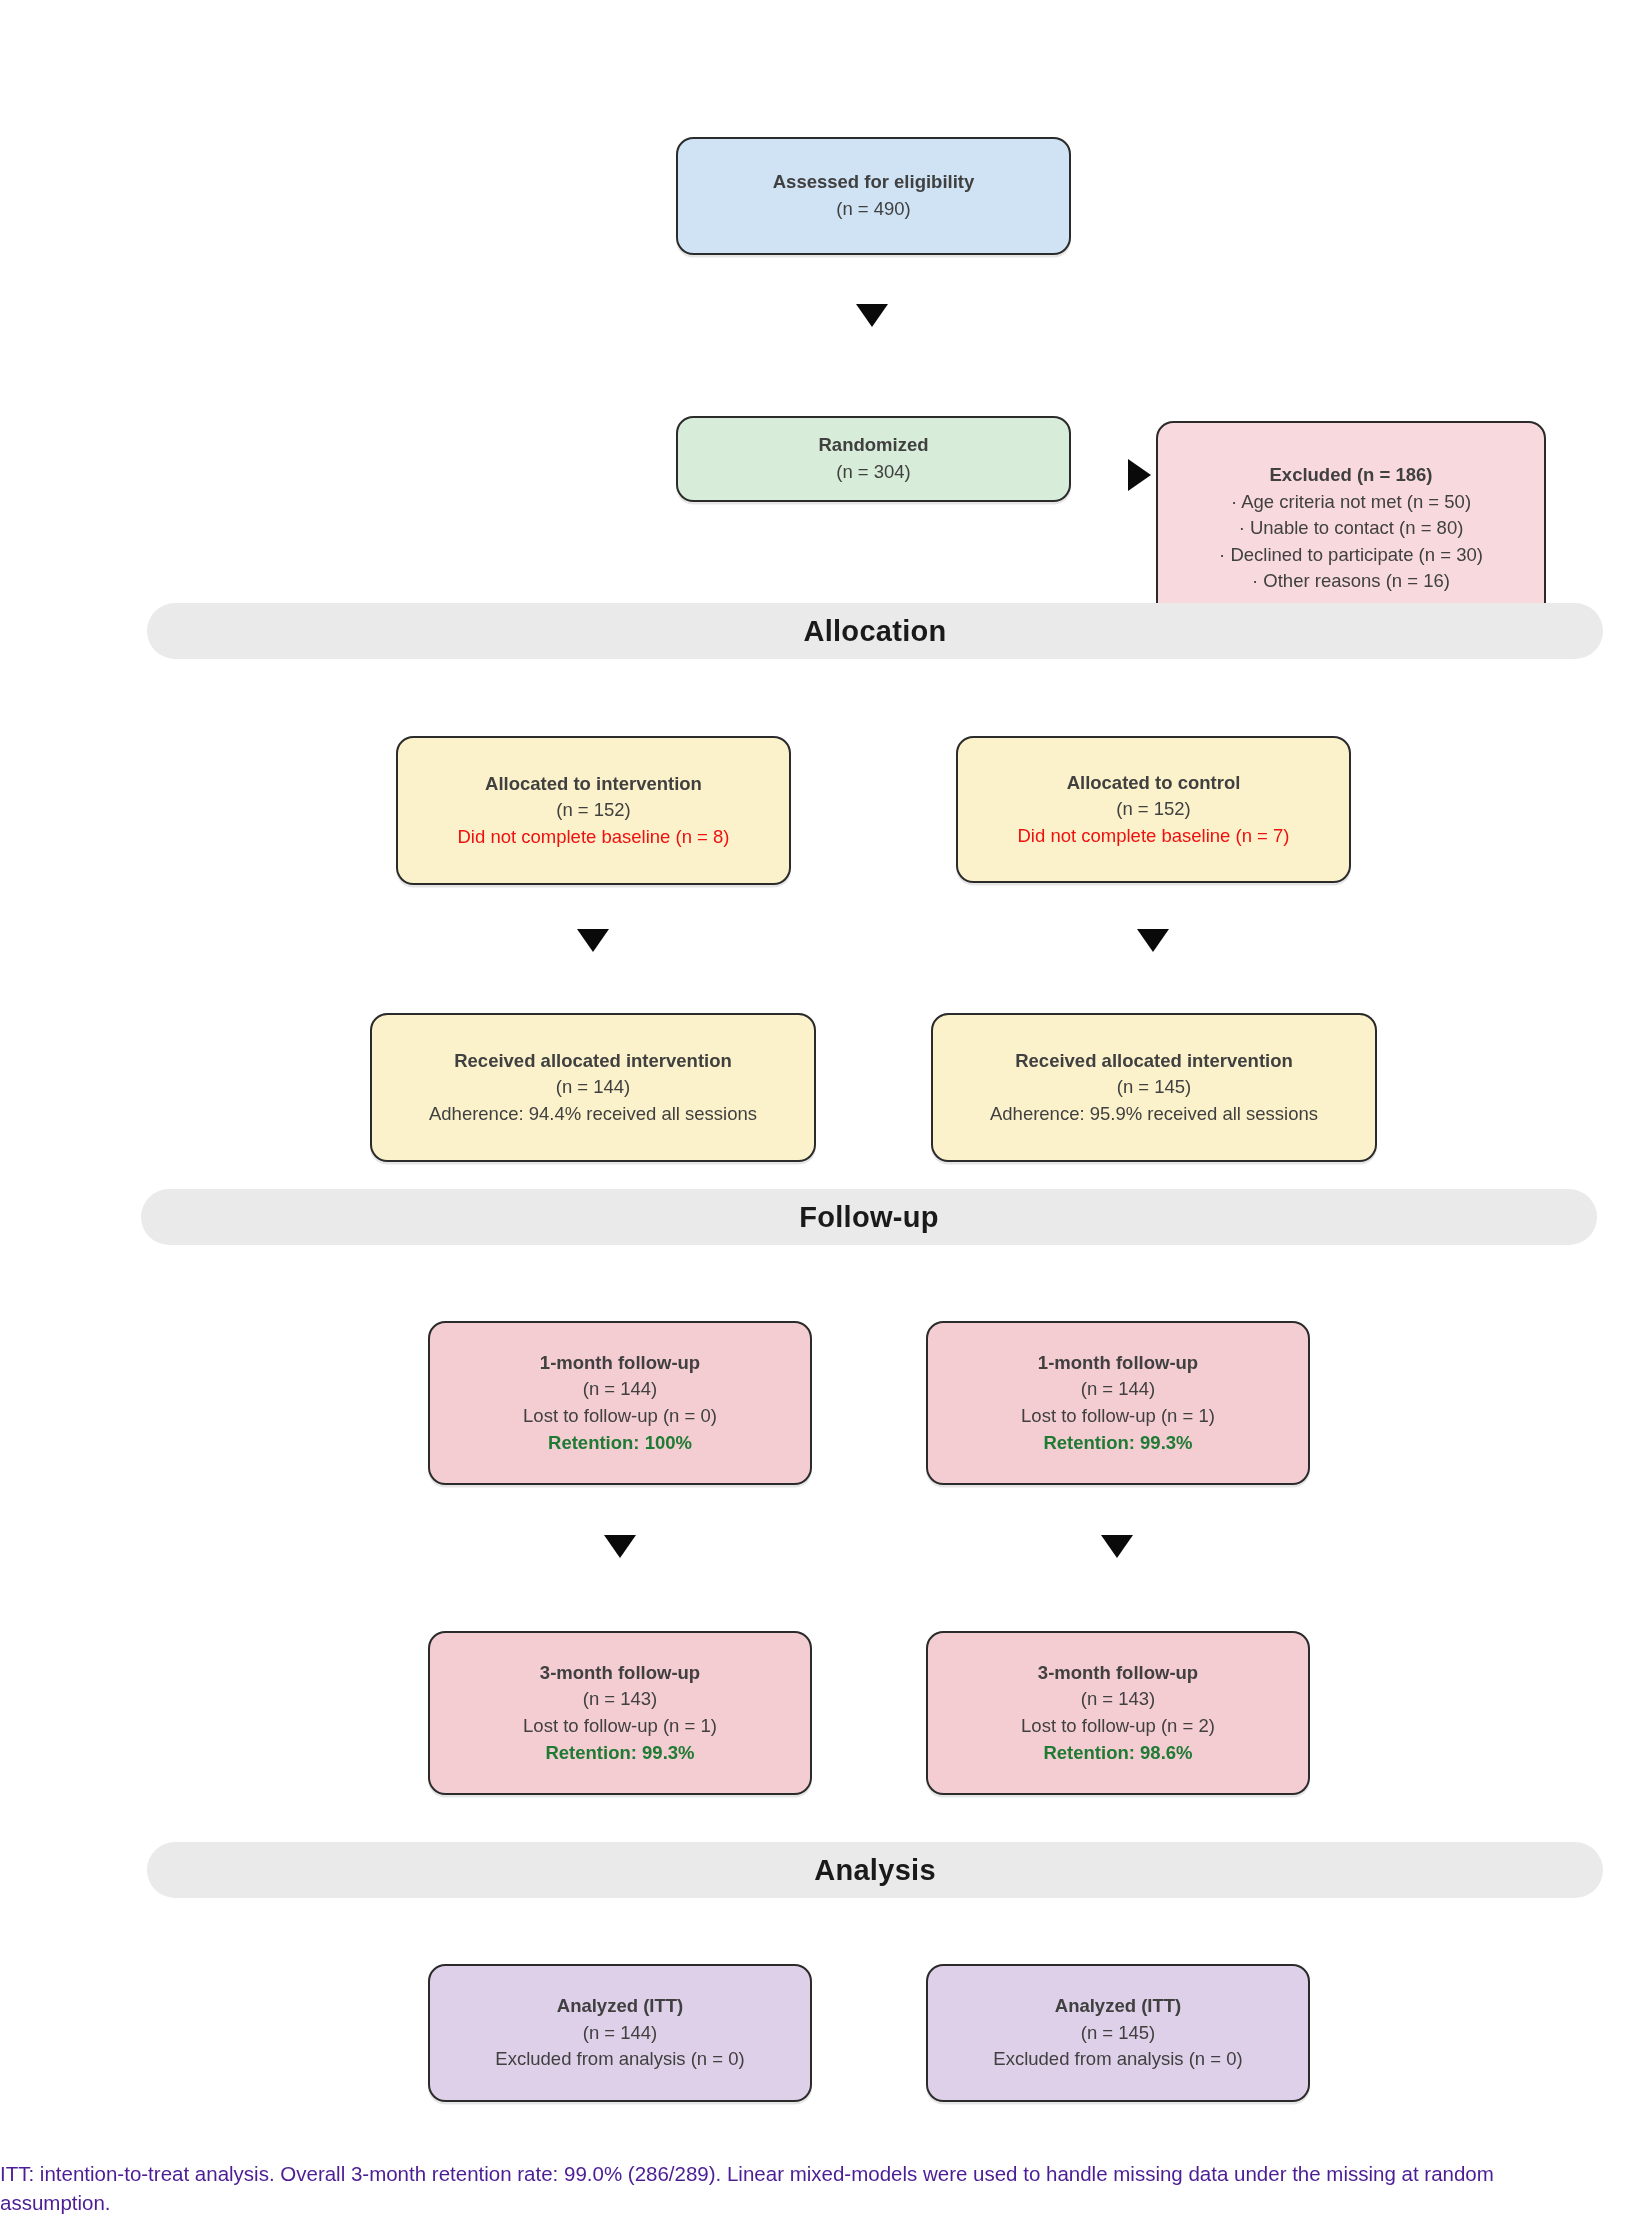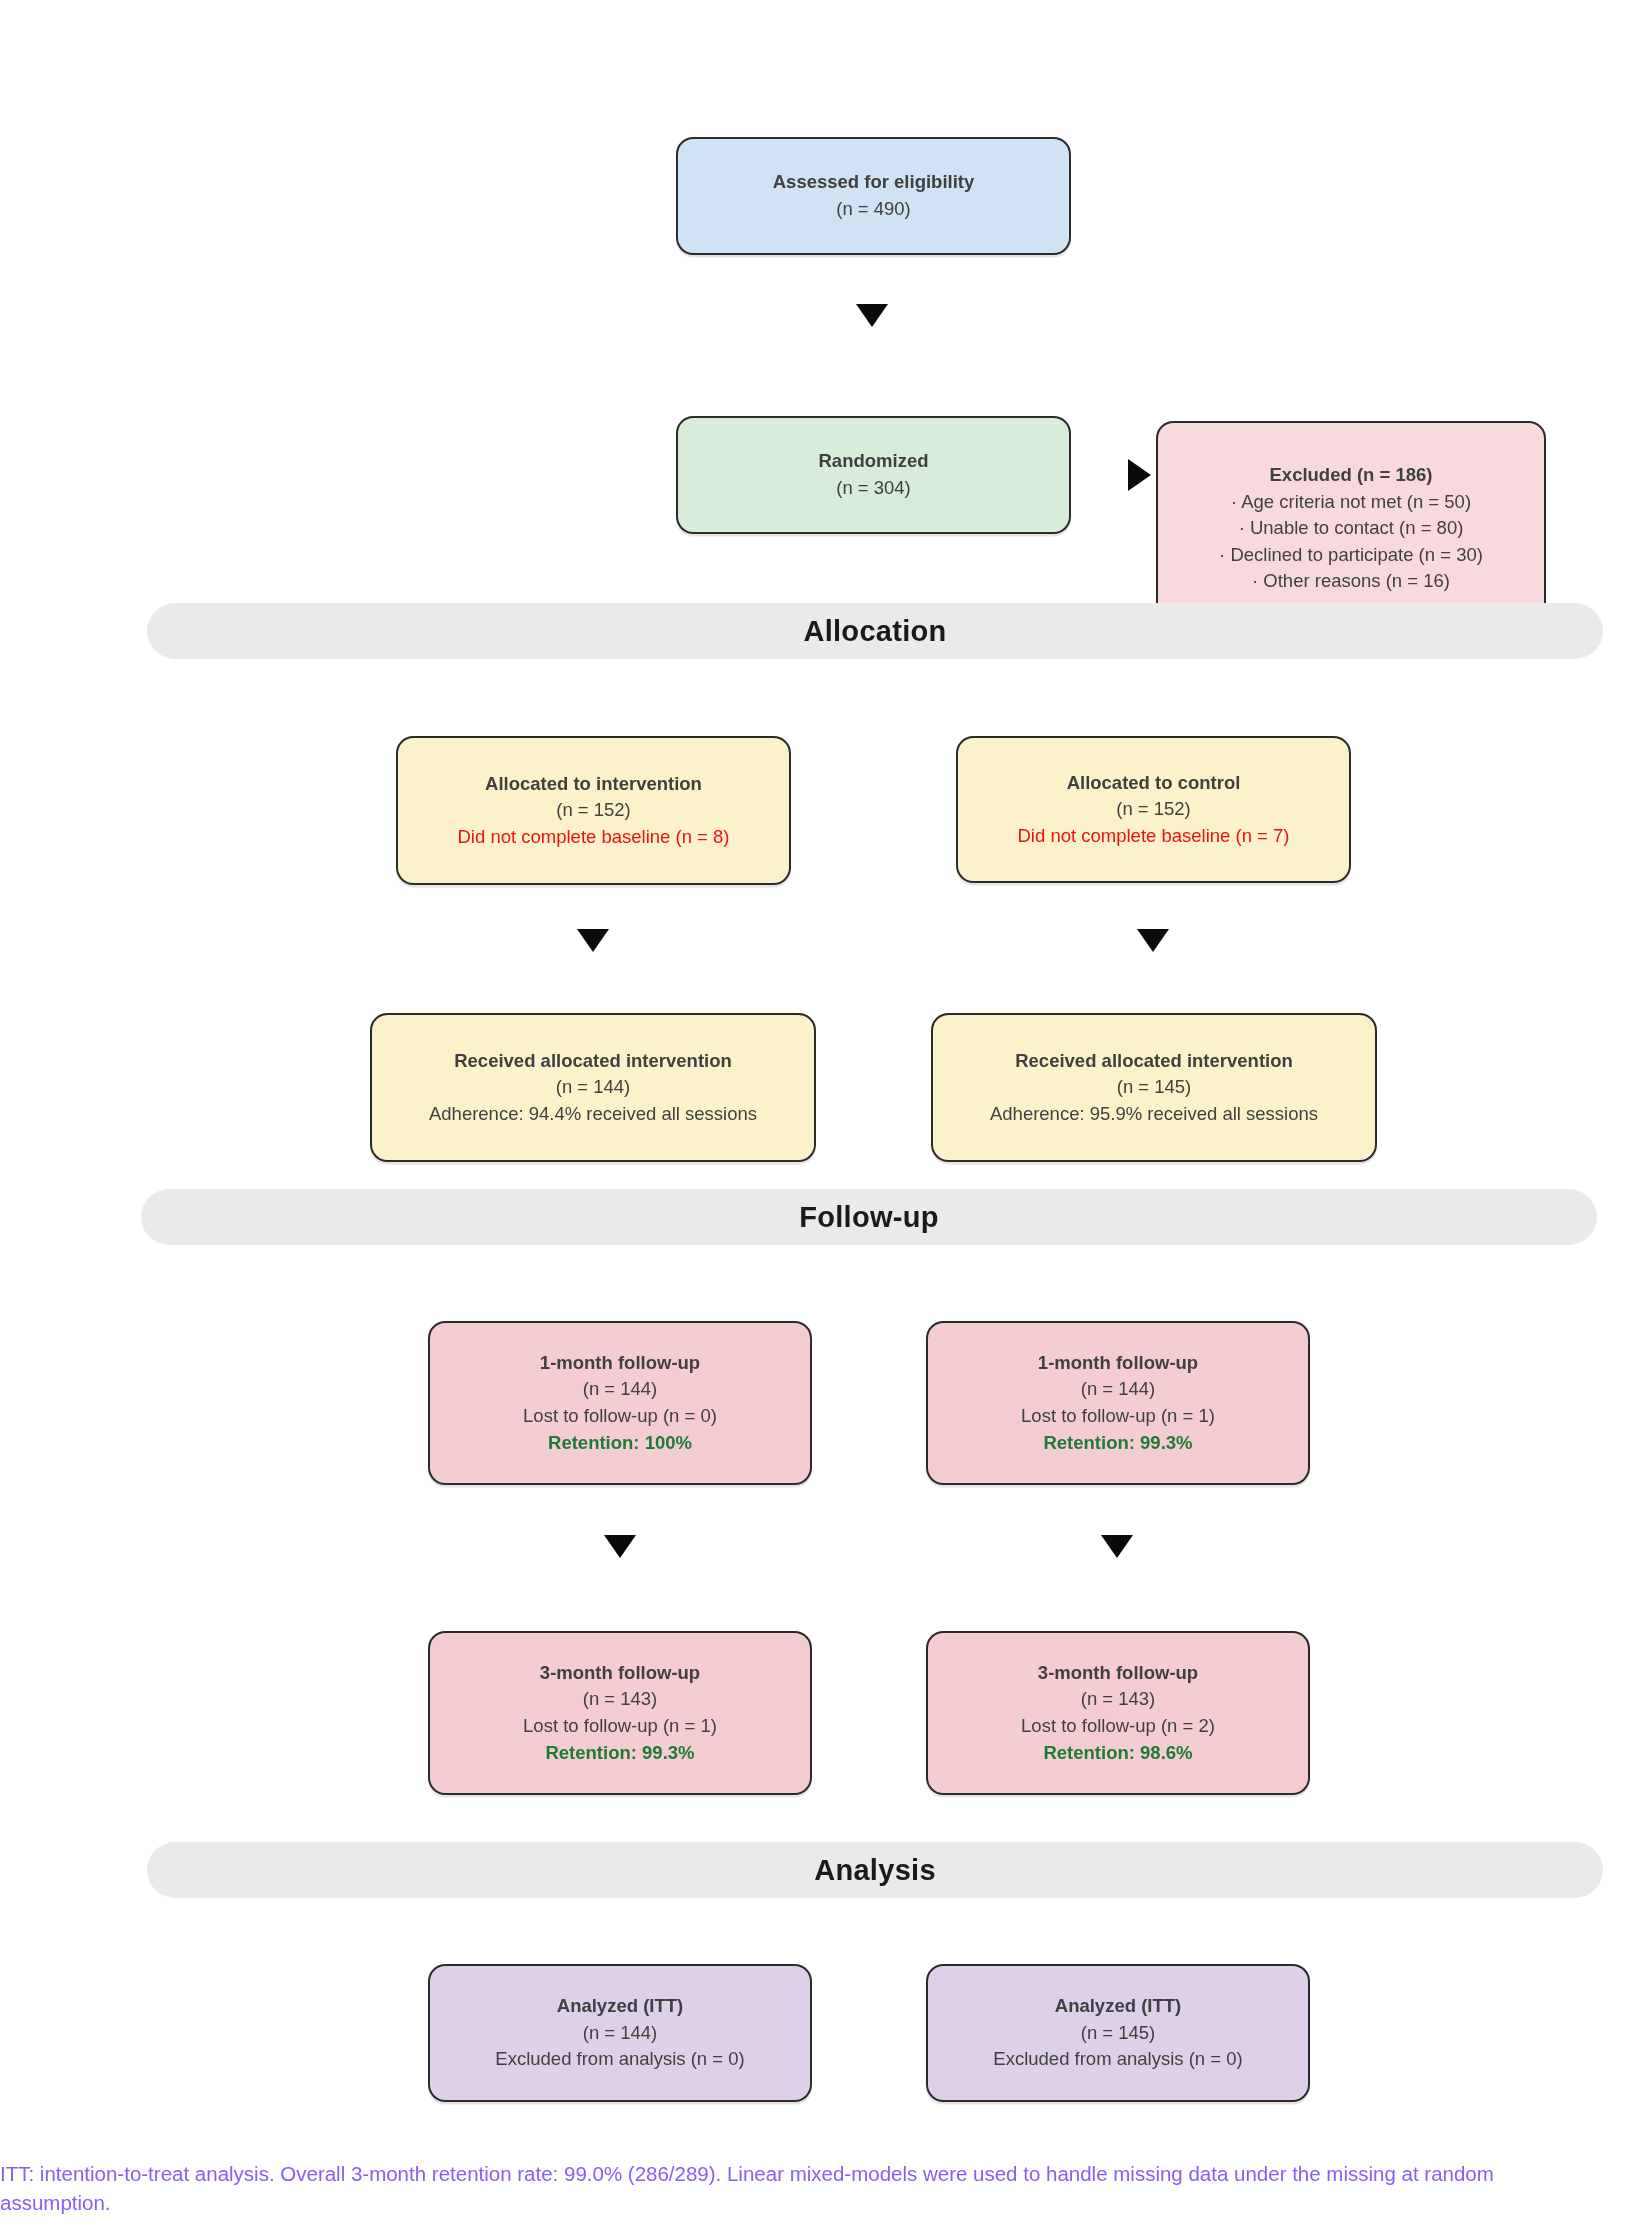--- a/index.html
+++ b/index.html
@@ -98,38 +98,38 @@
     border-left: 23.6px solid #0a0a0a;
   }
 
   
   #footnote {
     position: absolute;
     left: 0;
     width: 1646px;
     font-size: 20.5px;
     line-height: 1.42;
-    color: #8b5cf6;
+    color: #4c1d95;
     white-space: pre-line;
   }
 </style>
 </head>
 <body>
 
 <div id="canvas">
 
 
   <div class="node fill-blue" style="left:676px; top:137px; width:395px; height:118px;">
     <div class="line head">Assessed for eligibility</div>
     <div class="line">(n = 490)</div>
   </div>
 
   <div class="arrow-down" style="left:856px; top:304px;"></div>
 
-  <div class="node fill-green" style="left:676px; top:416px; width:395px; height:118px;">
+  <div class="node fill-green" style="left:676px; top:416px; width:395px; height:86px;">
     <div class="line head">Randomized</div>
     <div class="line">(n = 304)</div>
   </div>
 
   <div class="arrow-right" style="left:1128px; top:459px;"></div>
 
   <div class="node fill-pinkex" style="left:1156px; top:421px; width:390px; height:215px; padding:7.2px 10.3px;">
     <div class="line head">Excluded (n = 186)</div>
     <div class="line bullet">· Age criteria not met (n = 50)</div>
     <div class="line bullet">· Unable to contact (n = 80)</div>

